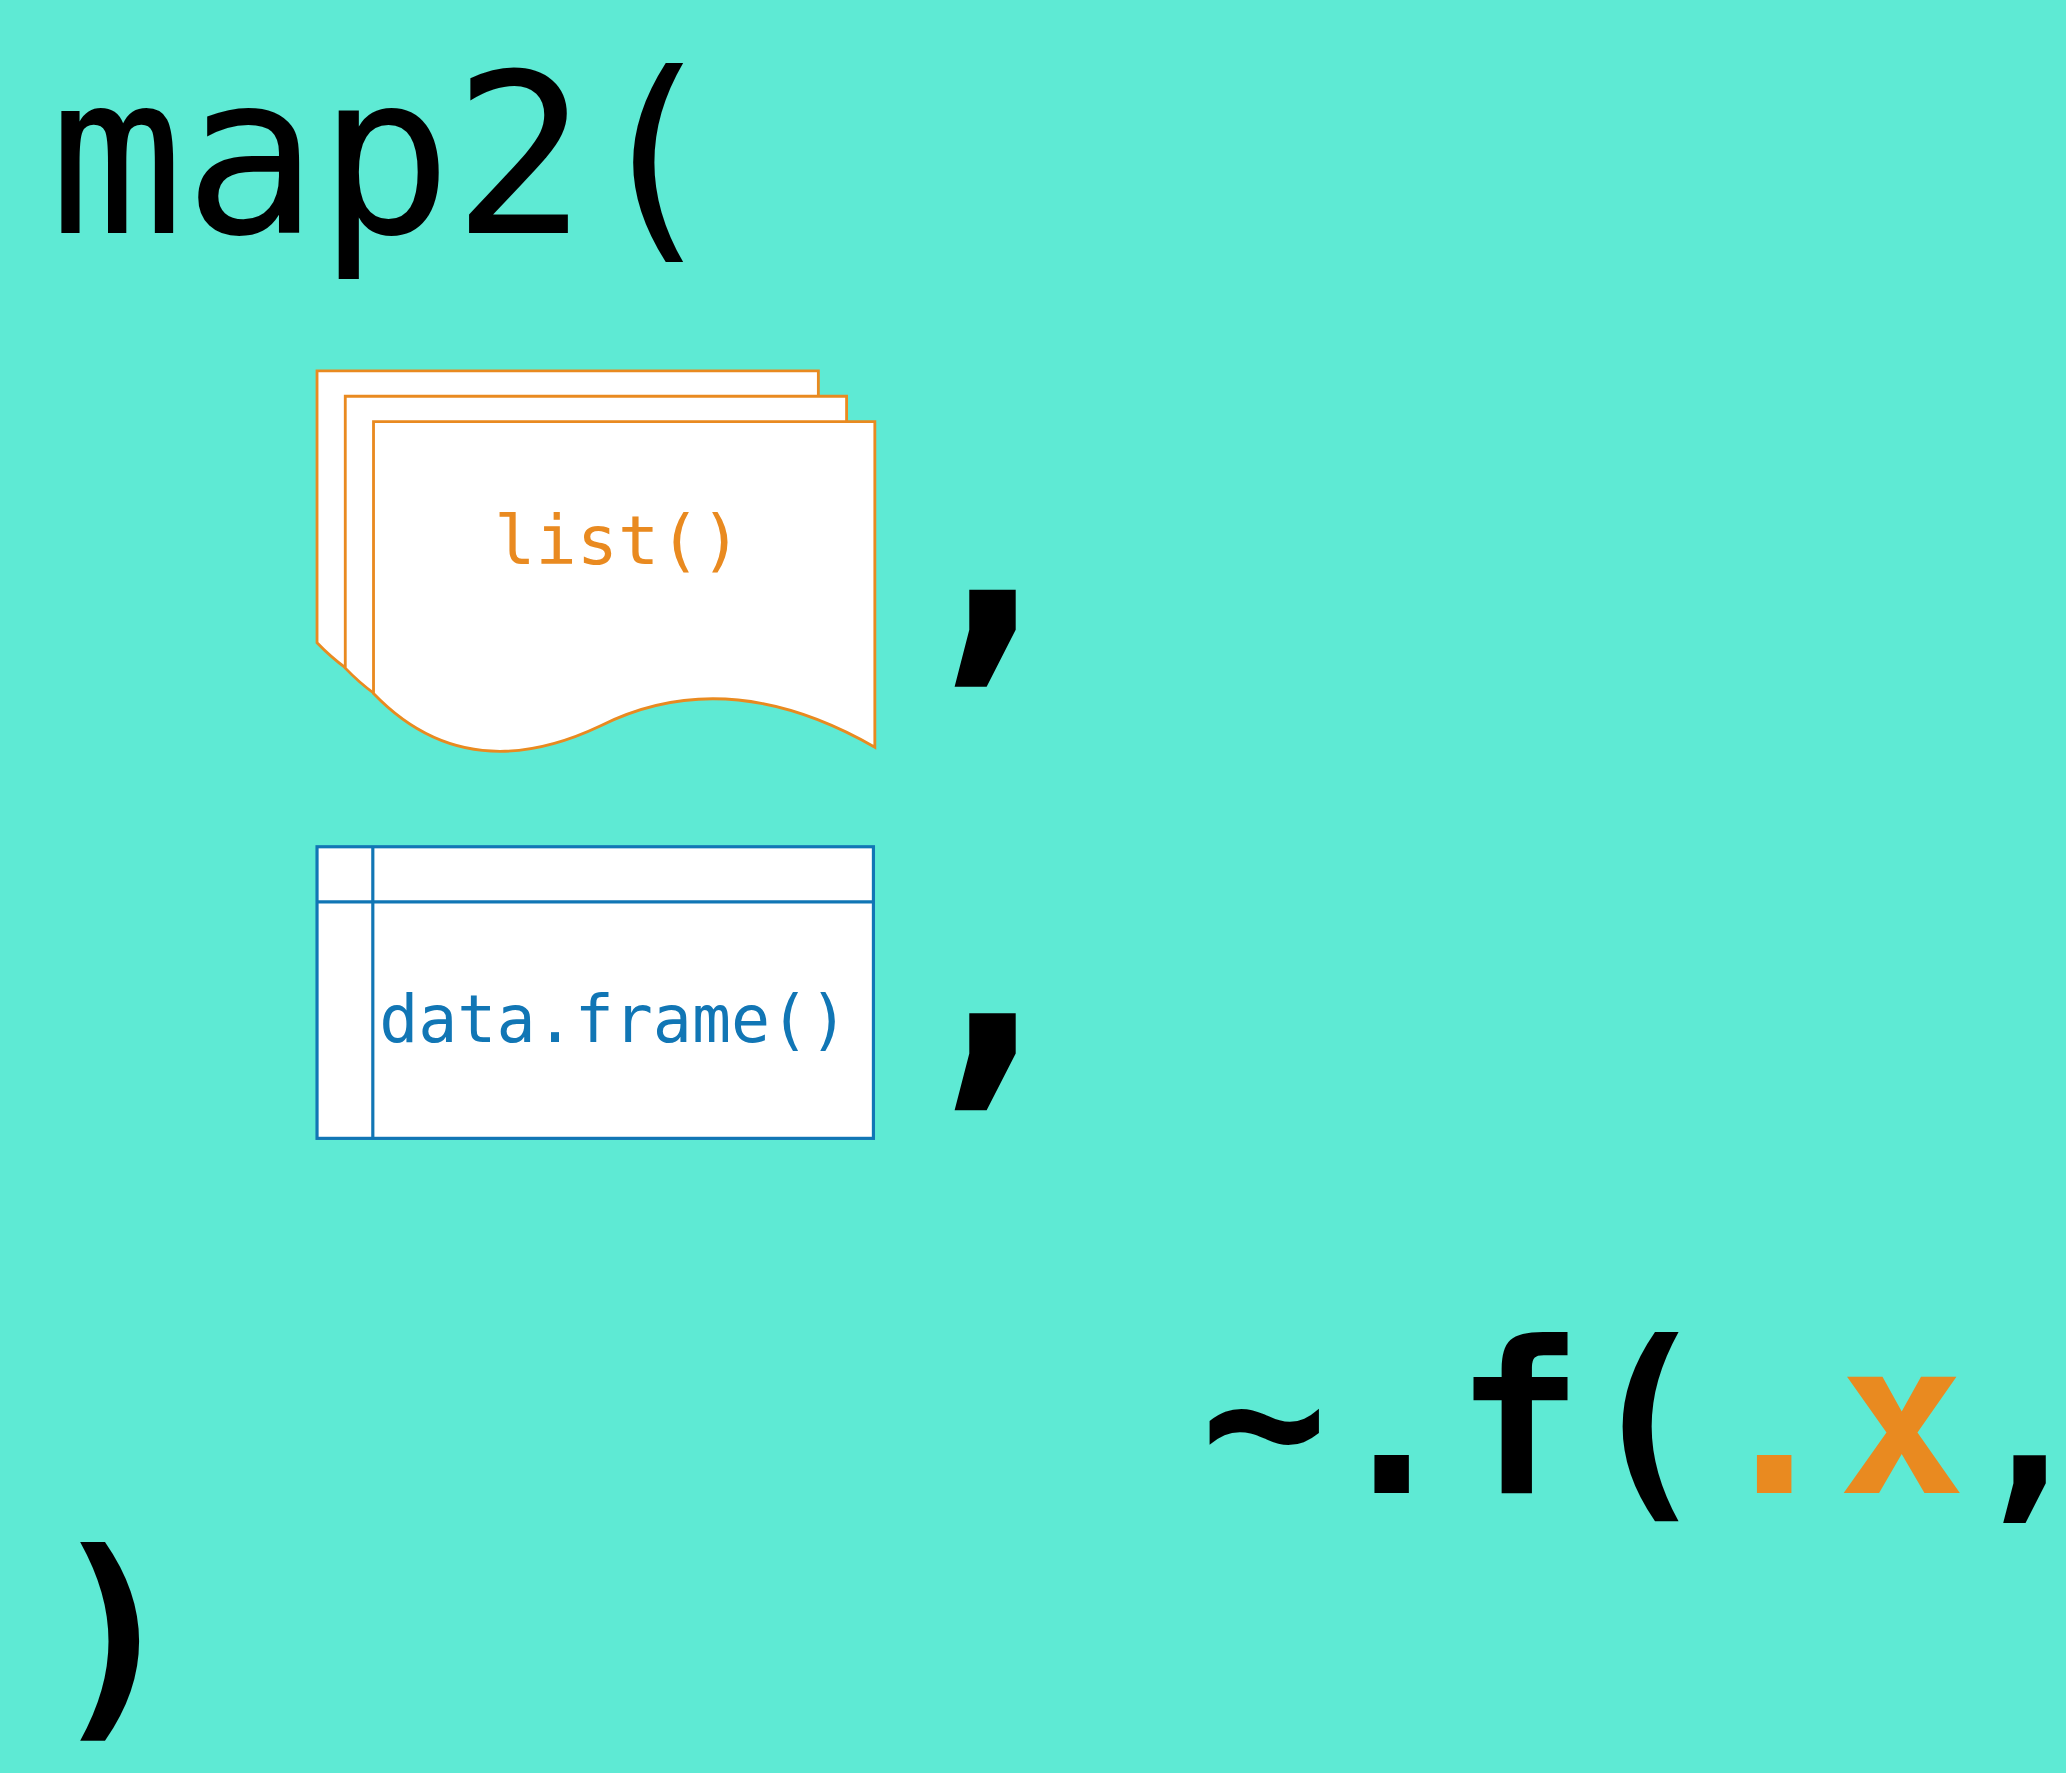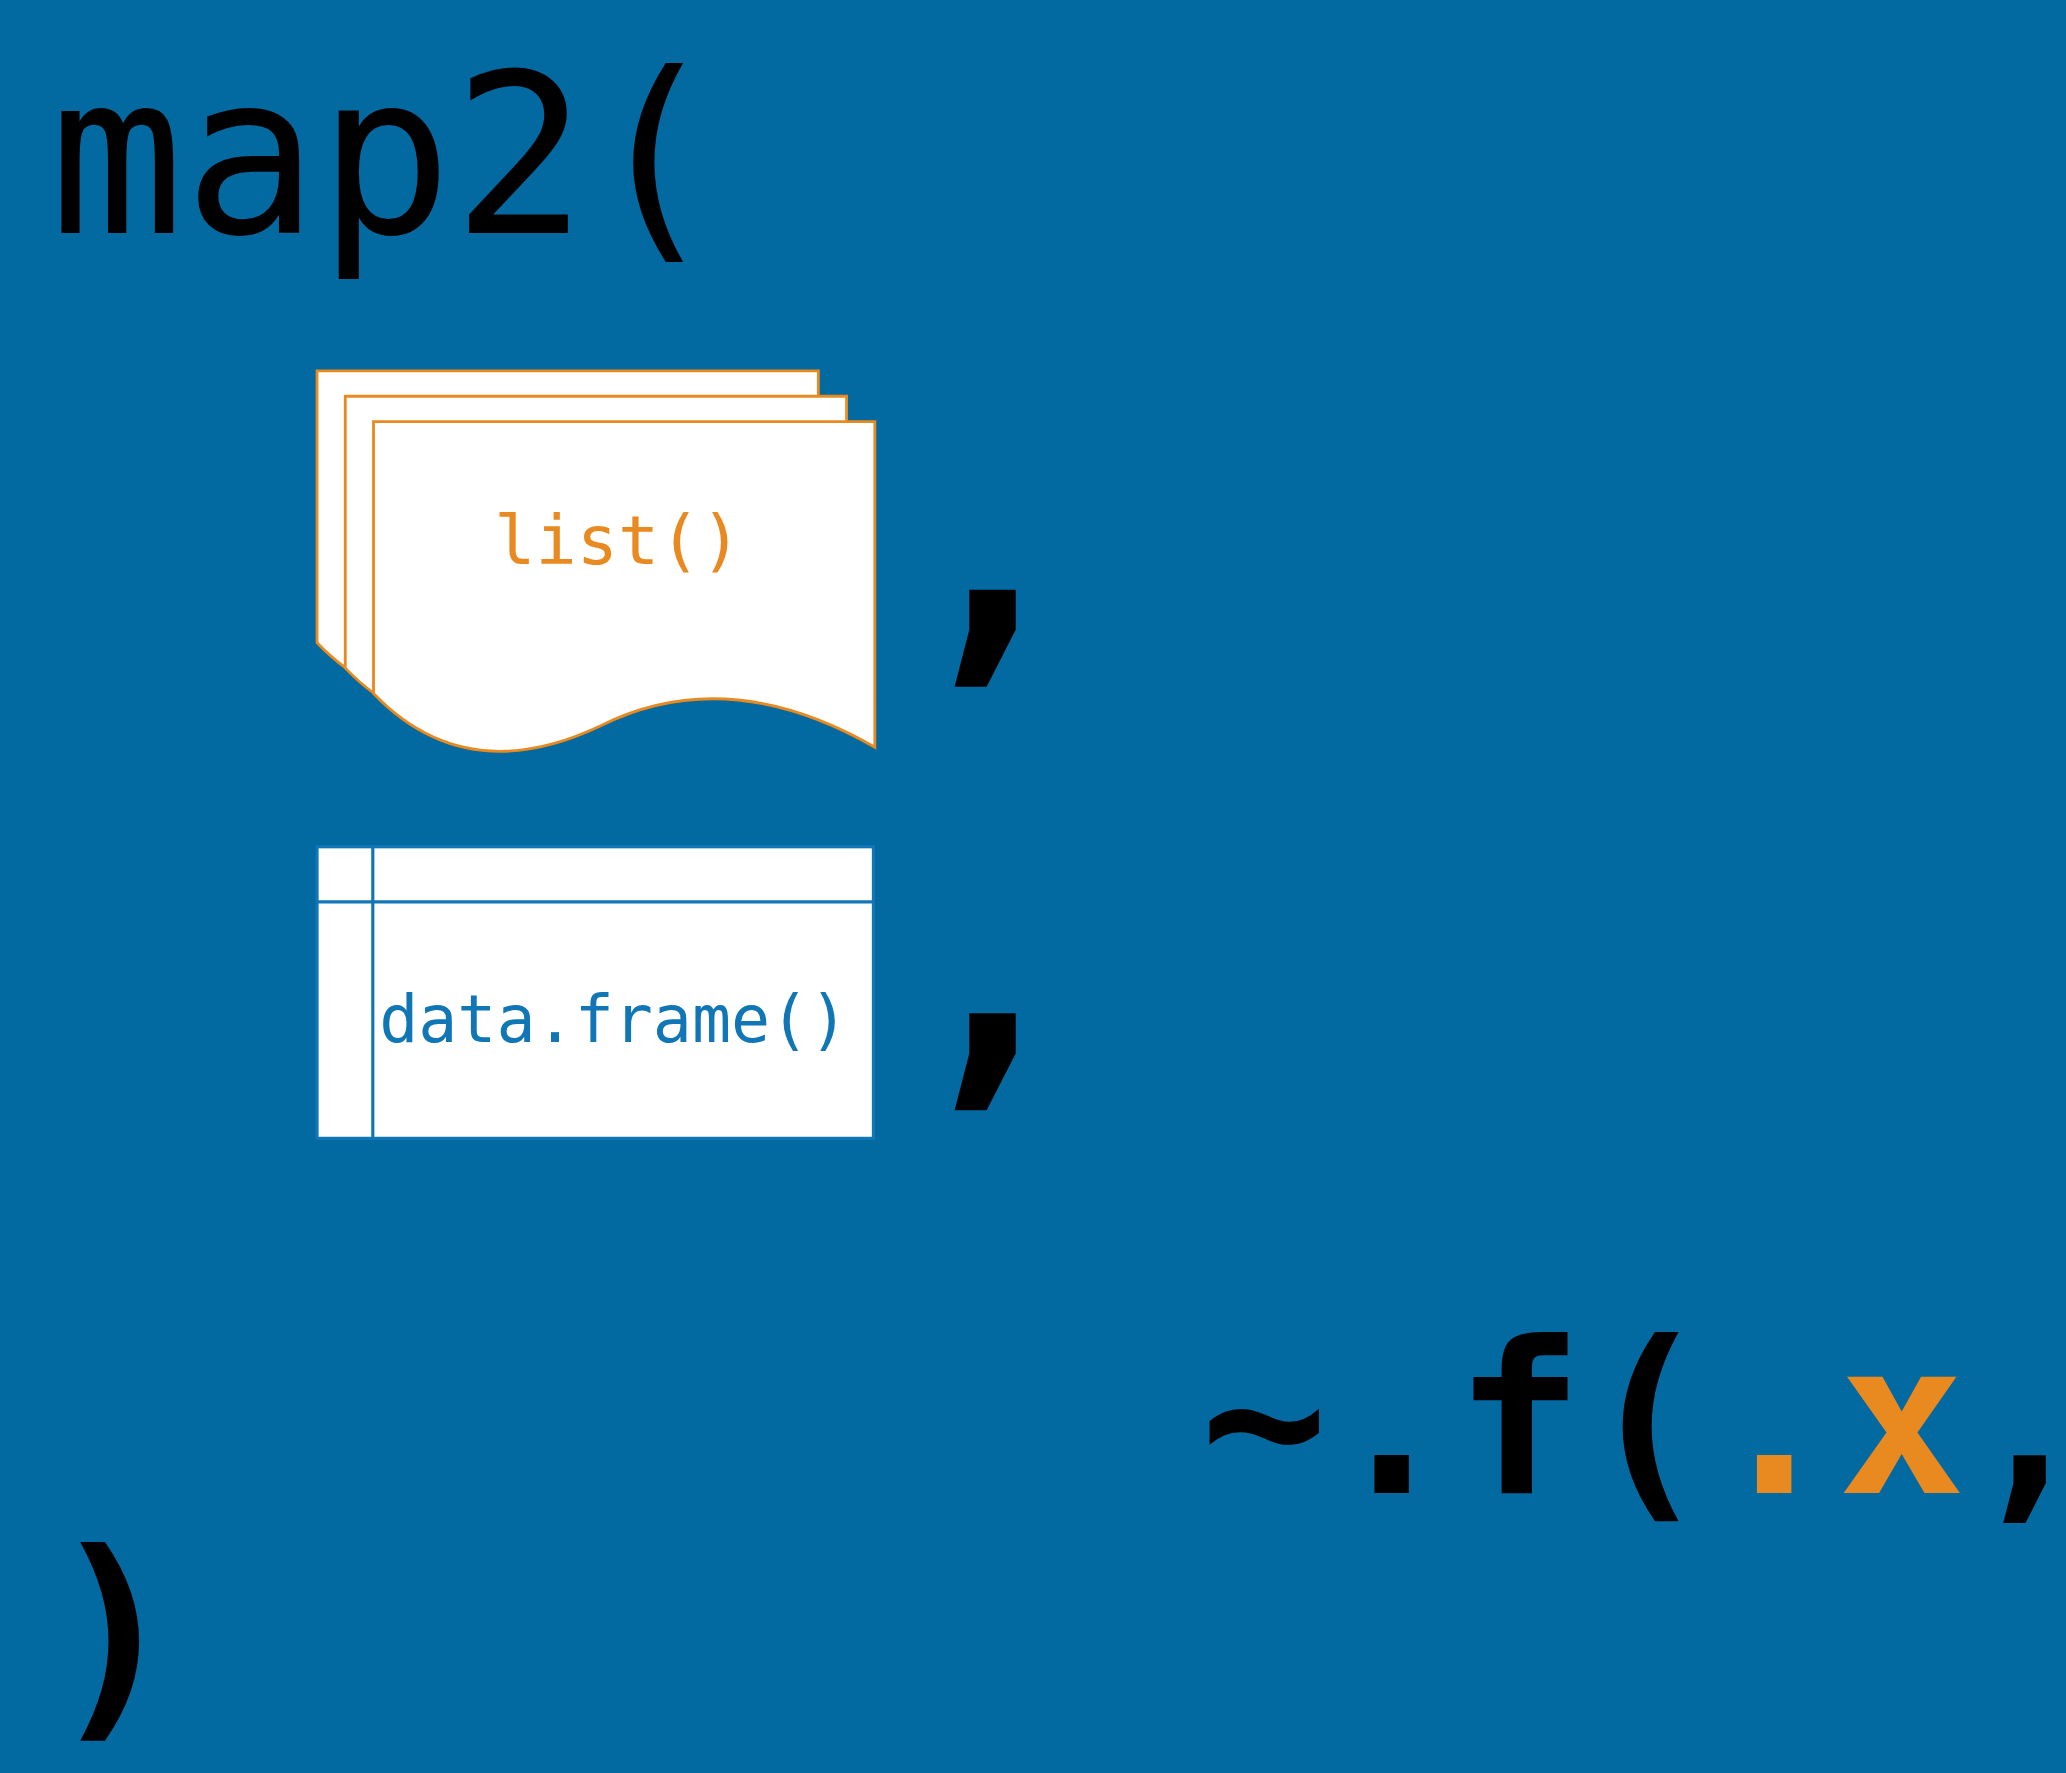--- a/index.html
+++ b/index.html
@@ -4,21 +4,21 @@
 <style>
   html, body {
     margin: 0;
     padding: 0;
     background: #FFFFFF;
   }
   .canvas-wrap {
     position: relative;
     width: 2066px;
     height: 1774px;
-    background: #0369a1;
+    background: #5eead4;
     overflow: hidden;
   }
   svg.diagram {
     display: block;
     width: 2066px;
     height: 1774px;
   }
   svg.diagram text {
     font-family: "DejaVu Sans Mono", "Liberation Mono", monospace;
     white-space: pre;

